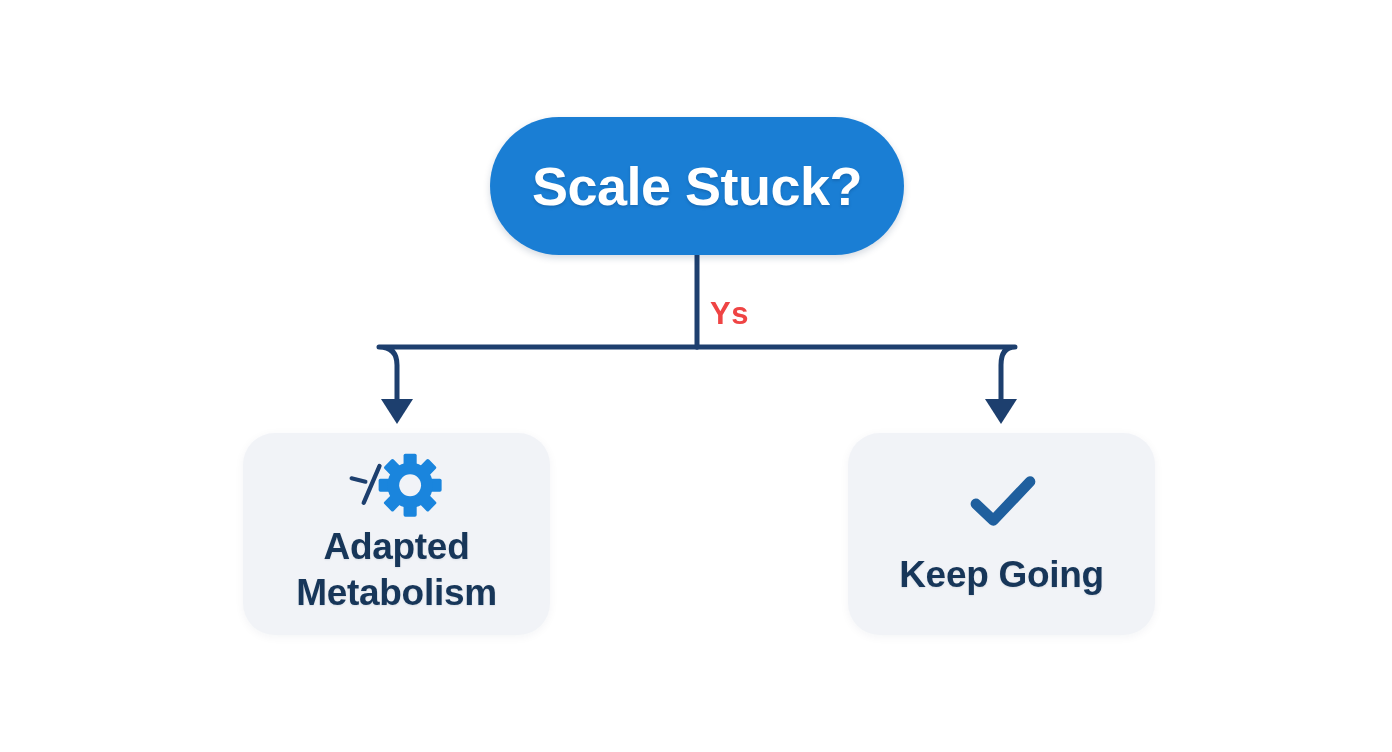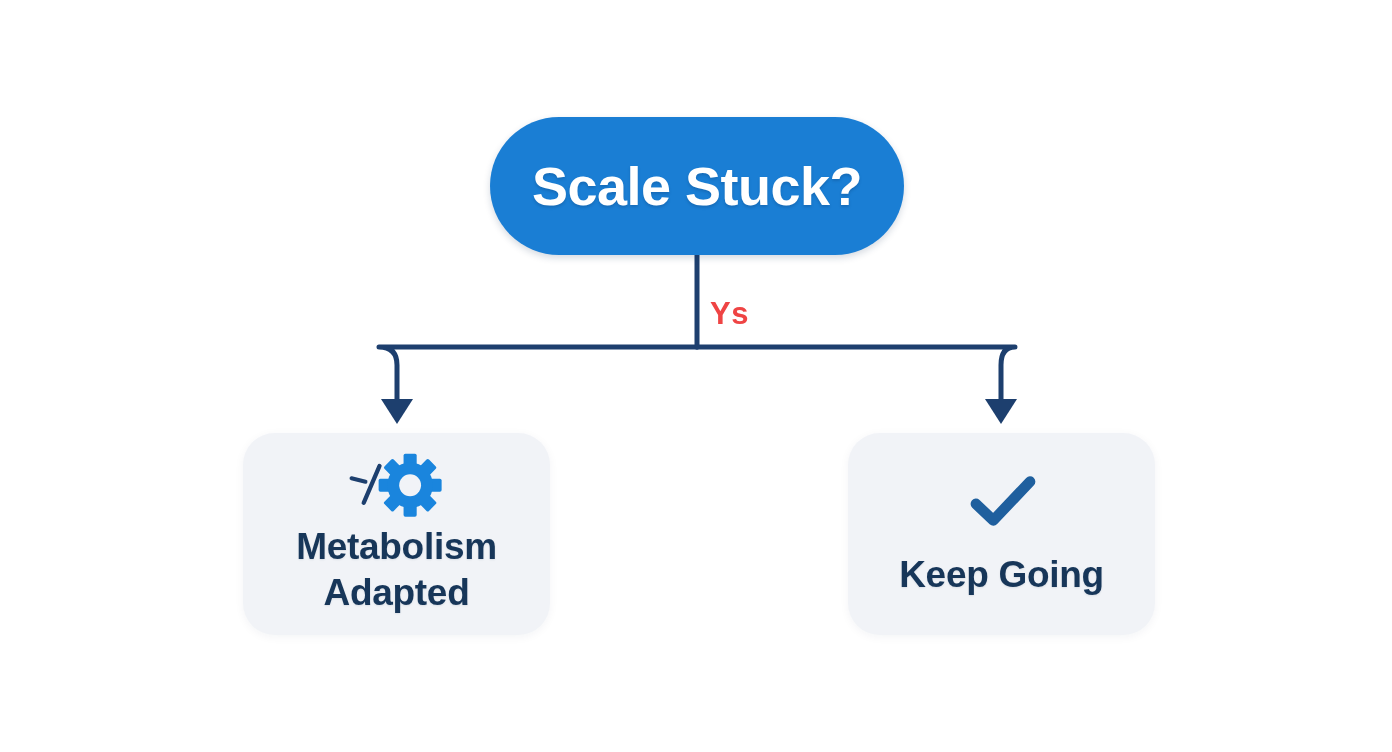--- a/index.html
+++ b/index.html
@@ -152,22 +152,22 @@
             <rect x="-7.5" y="21" width="15" height="15" rx="2" transform="rotate(45)"></rect>
             <rect x="-36" y="-7.5" width="15" height="15" rx="2" transform="rotate(45)"></rect>
             <rect x="21" y="-7.5" width="15" height="15" rx="2" transform="rotate(45)"></rect>
           </g>
           <circle cx="0" cy="0" r="26" fill="#1a85dd"></circle>
           <circle cx="0" cy="0" r="12.5" fill="#f1f3f7"></circle>
         </g>
       </svg>
     </div>
     <div class="leaf-text">
+      <div>Adapted</div>
       <div>Metabolism</div>
-      <div>Adapted</div>
     </div>
   </div>
 
   <div class="leaf-card right">
     <div class="leaf-icon">
       <svg viewBox="0 0 90 60" width="90" height="58" xmlns="http://www.w3.org/2000/svg">
         <path d="M 18 33 L 36 50 L 74 10" fill="none" stroke="#1f5f9e" stroke-width="11" stroke-linecap="round" stroke-linejoin="round"></path>
       </svg>
     </div>
     <div class="leaf-text">

